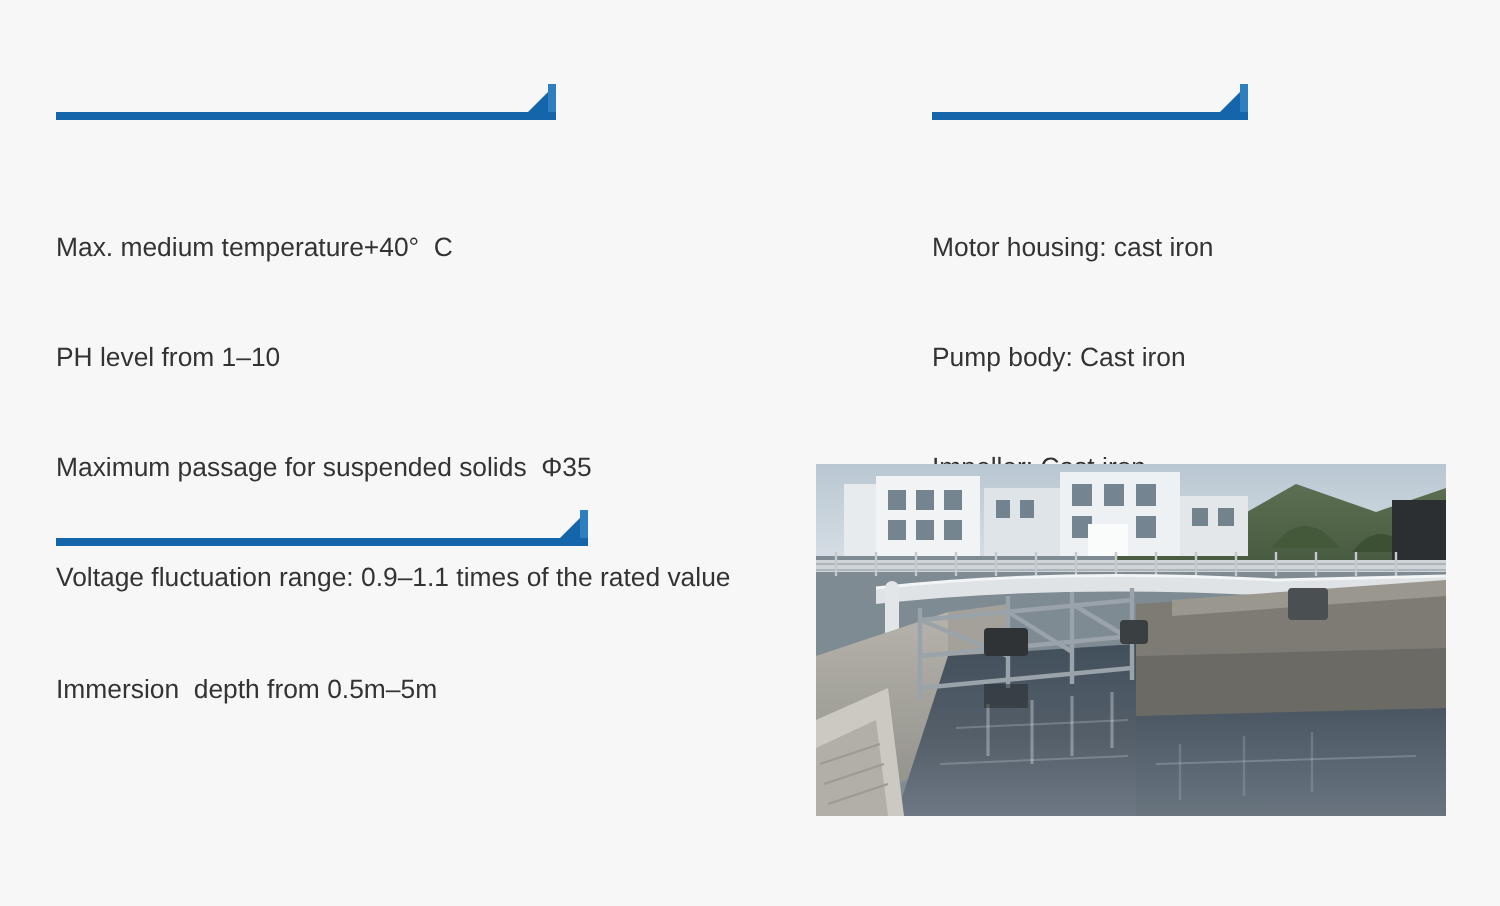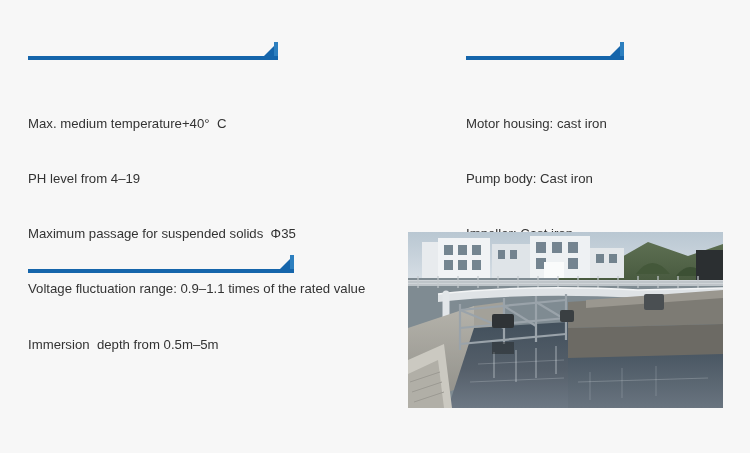--- a/index.html
+++ b/index.html
@@ -89,21 +89,21 @@
     <div class="head">
       <div class="head-rule">
         <span class="head-mark">
           <span class="tri"></span>
             <span class="bar"></span>
         </span>
       </div>
     </div>
     <div class="lines">
       <div>Max. medium temperature+40°  C</div>
-      <div>PH level from 4–19</div>
+      <div>PH level from 1–10</div>
       <div>Maximum passage for suspended solids  Φ35</div>
       <div>Voltage fluctuation range: 0.9–1.1 times of the rated value</div>
       <div>Immersion  depth from 0.5m–5m</div>
     </div>
   </div>
 
   <div class="section" id="sec-material">
     <div class="head">
       <div class="head-rule">
         <span class="head-mark">

